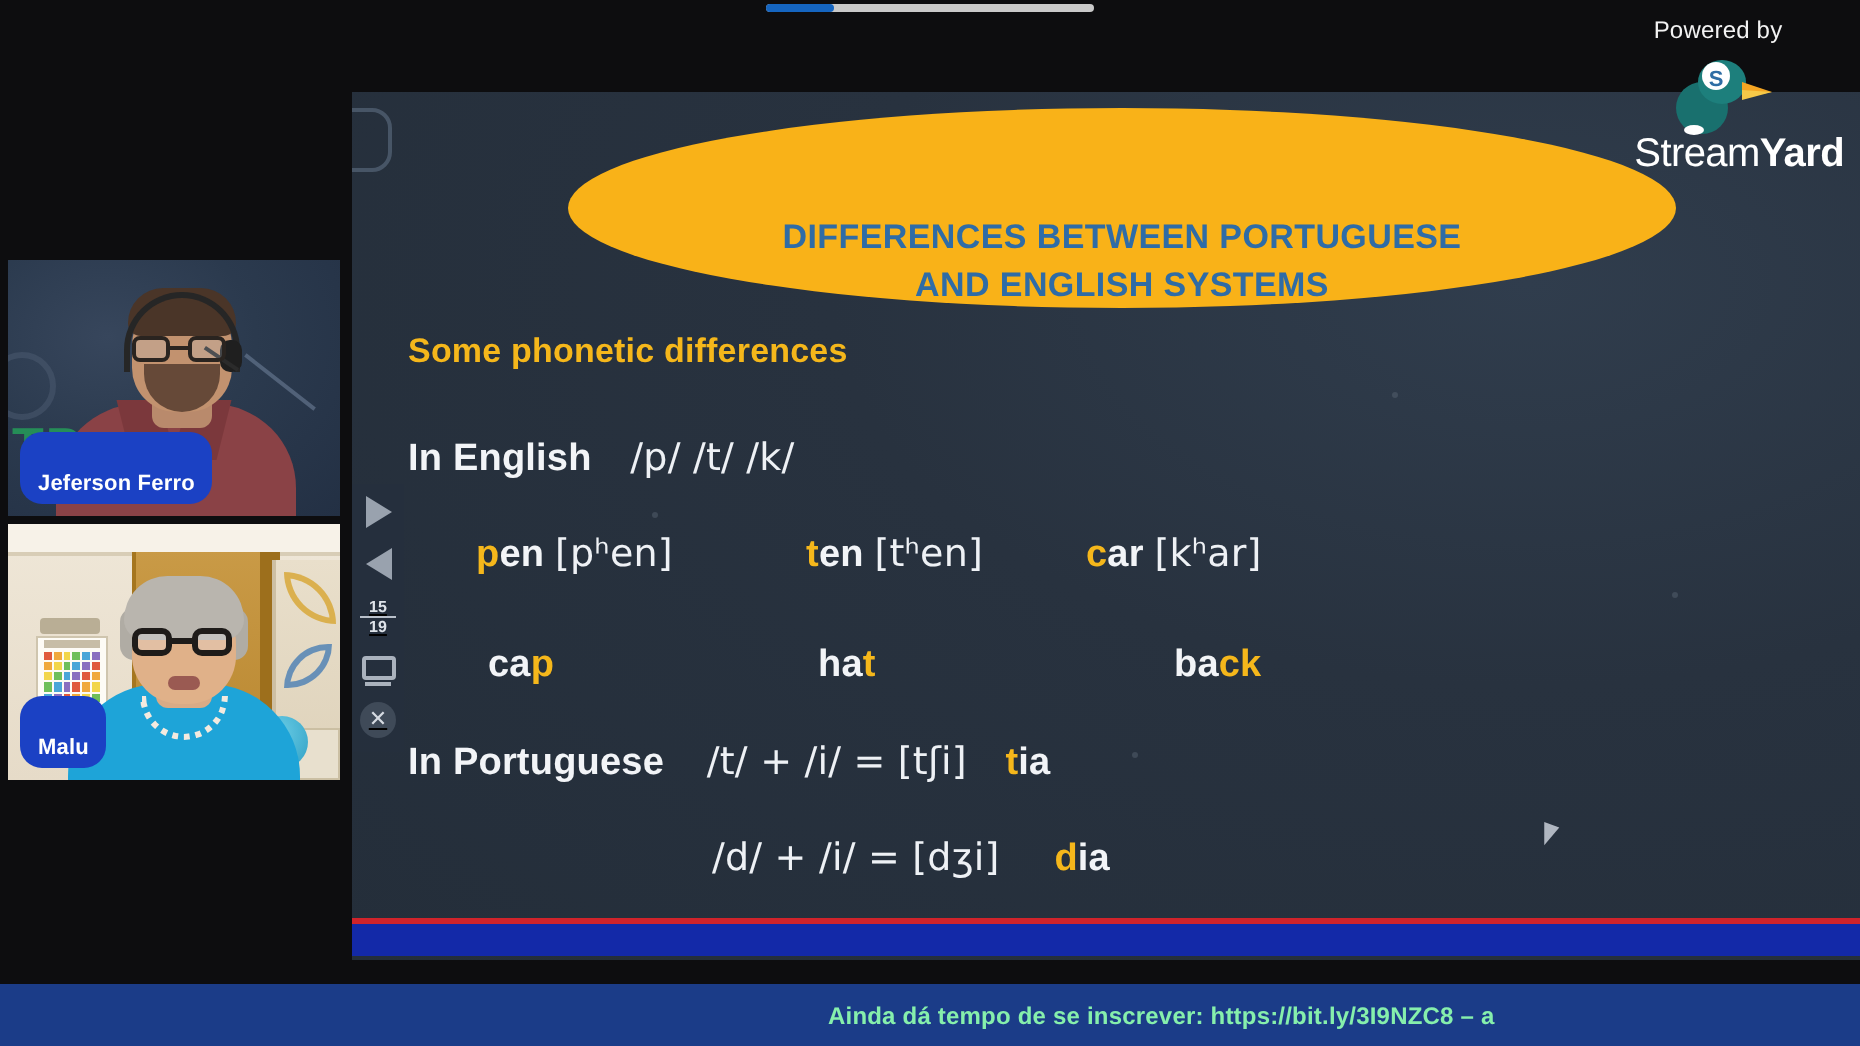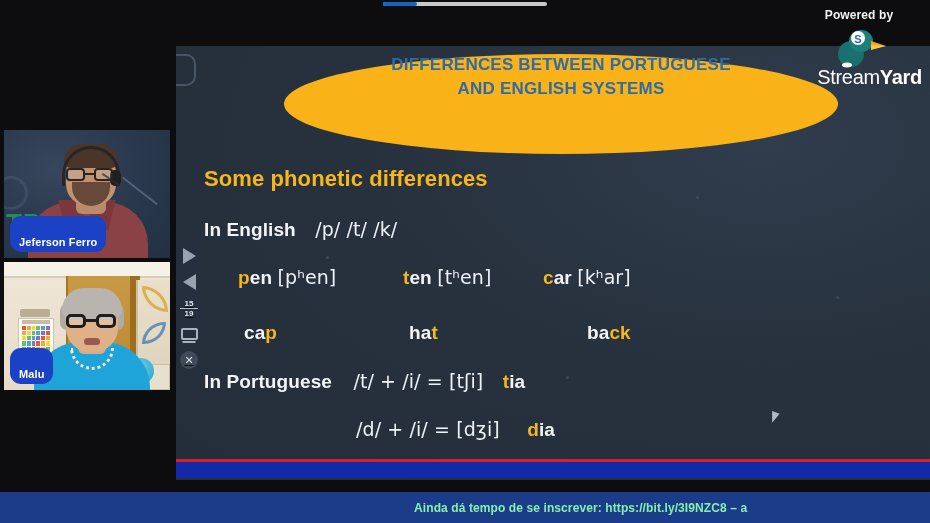--- a/index.html
+++ b/index.html
@@ -47,21 +47,20 @@
     height: 82px;
     text-align: center;
     z-index: 40;
   }
   .powered-label {
     color: #f2f2f2;
     font-size: 12px;
     letter-spacing: .1px;
     line-height: 14px;
     margin-bottom: 2px;
-    font-weight: bold;
   }
   .sy-duck {
     position: absolute;
     top: 16px;
     left: 50%;
     transform: translateX(-50%);
     width: 56px;
     height: 44px;
   }
   .sy-word {
@@ -414,38 +413,38 @@
     position: absolute;
     left: 108px;
     top: 8px;
     width: 554px;
     height: 100px;
     background: #f9b218;
     border-radius: 50%;
     display: flex;
     flex-direction: column;
     align-items: center;
-    justify-content: flex-start;
+    justify-content: flex-end;
     gap: 2px;
   }
   .title-line {
     color: #2f6ca6;
     font-size: 17px;
     font-weight: 700;
     letter-spacing: .2px;
     text-align: center;
     line-height: 22px;
   }
 
   .heading {
     position: absolute;
     left: 28px;
     top: 120px;
     color: #f5b71b;
-    font-size: 22px;
+    font-size: 17px;
     font-weight: 700;
     letter-spacing: .1px;
   }
 
   .row {
     position: absolute;
     color: #f2f4f7;
     font-size: 19px;
     font-weight: 700;
     white-space: nowrap;

